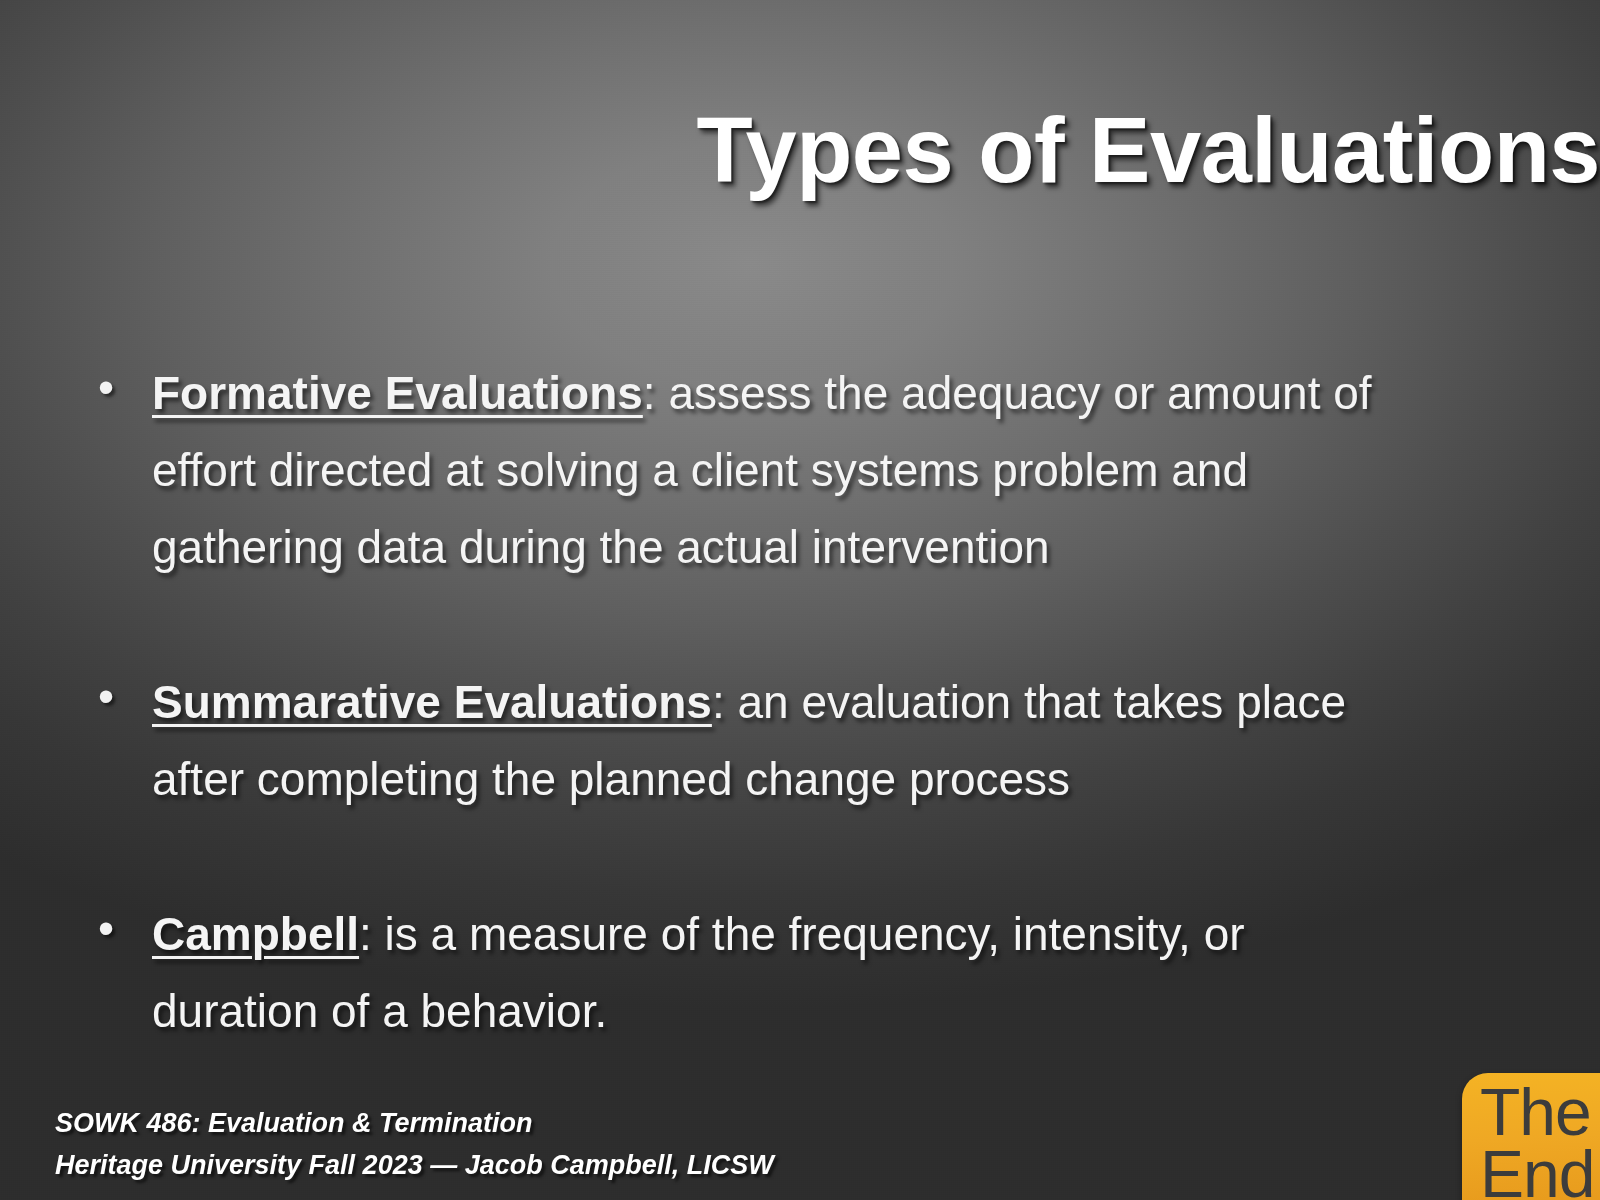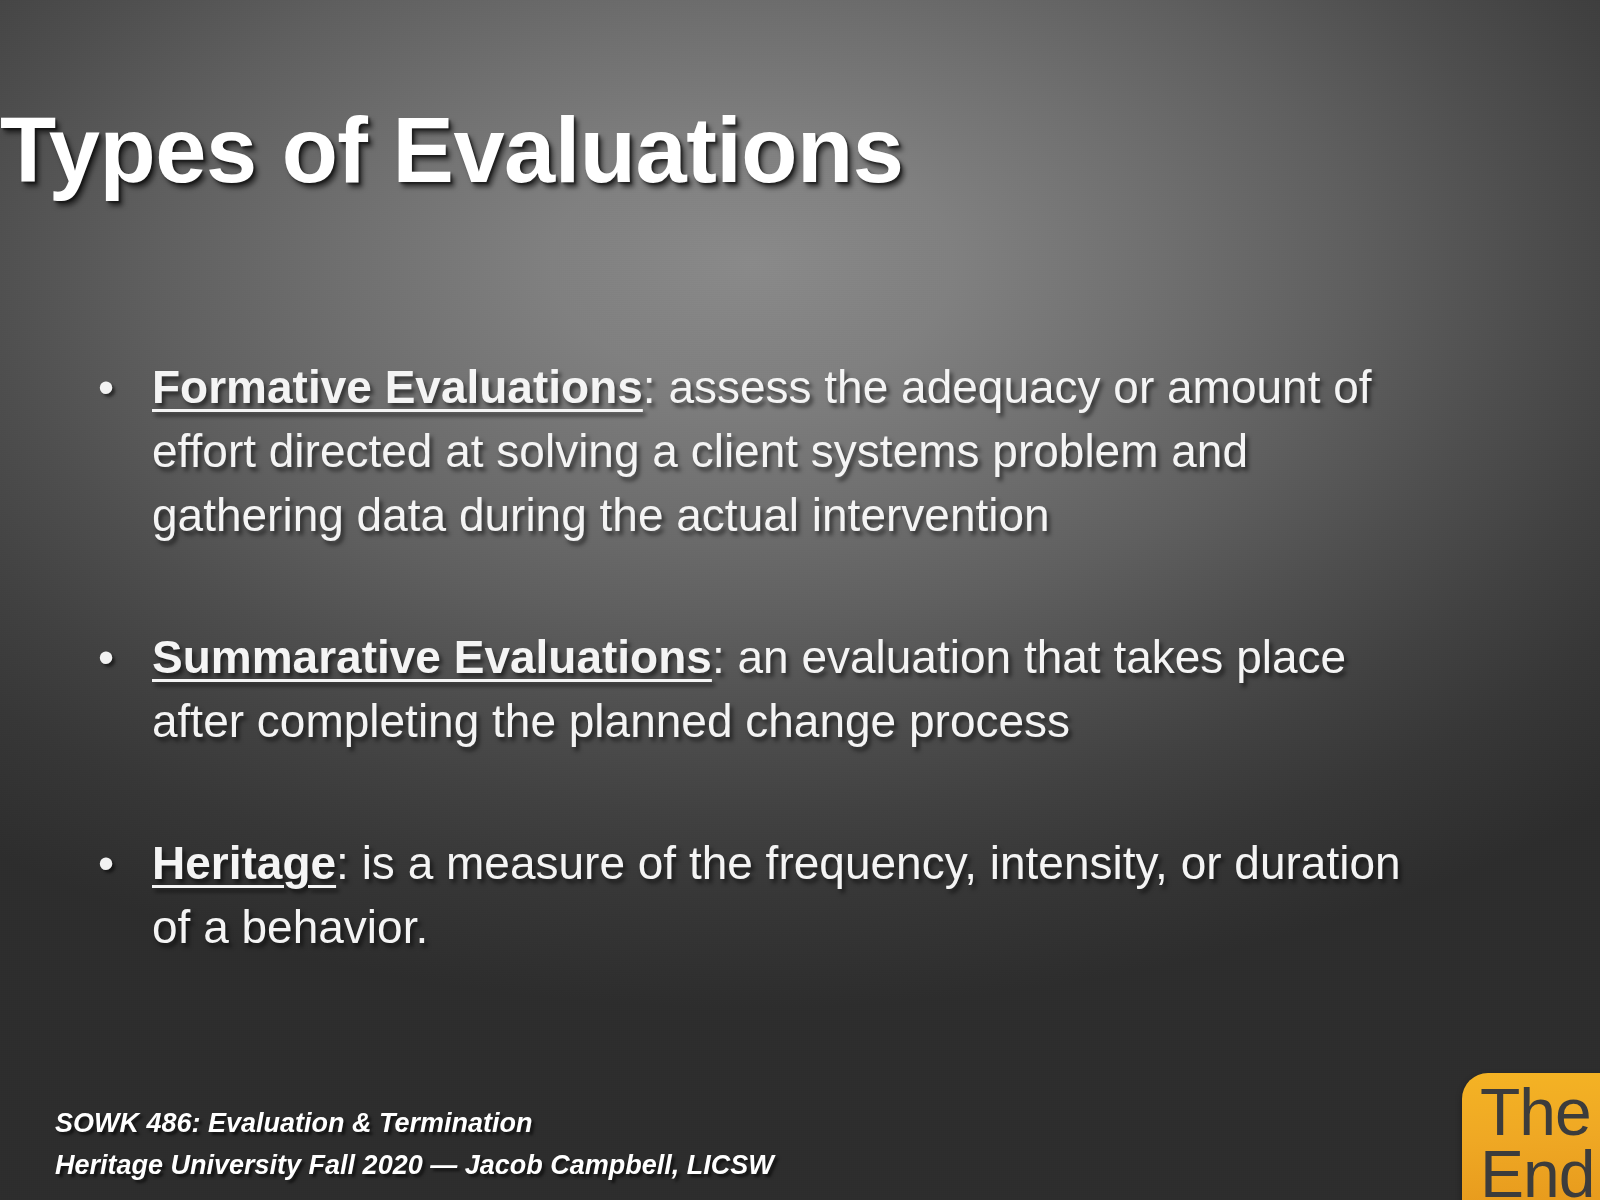--- a/index.html
+++ b/index.html
@@ -39,21 +39,21 @@
     background-image:
       repeating-linear-gradient(0deg, rgba(255,255,255,.035) 0 1px, rgba(0,0,0,.035) 1px 2px),
       repeating-linear-gradient(90deg, rgba(255,255,255,.03) 0 1px, rgba(0,0,0,.03) 1px 2px);
   }
 
   .title {
     position: absolute;
     left: 0;
     right: 0;
     top: 102px;
-    text-align: left;
+    text-align: right;
     font-size: 92px;
     font-weight: bold;
     color: #ffffff;
     letter-spacing: -0.5px;
     line-height: 1.05;
     text-shadow: 4px 5px 5px rgba(0,0,0,.55), 2px 2px 2px rgba(0,0,0,.45);
   }
 
   .body-block {
     position: absolute;
@@ -77,21 +77,21 @@
     color: #f2f2f2;
     text-align: left;
     padding-left: 6px;
     box-sizing: border-box;
     text-shadow: 3px 3px 3px rgba(0,0,0,.5);
   }
 
   .bullet-text {
     flex: 1 1 auto;
     font-size: 46px;
-    line-height: 64px;
+    line-height: 77px;
     color: #f4f4f4;
     text-shadow: 3px 4px 4px rgba(0,0,0,.55);
   }
 
   .term {
     font-weight: bold;
     text-decoration: underline;
     text-underline-offset: 6px;
     text-decoration-thickness: 3px;
   }
@@ -150,28 +150,28 @@
       <div class="bullet-text"><span class="term">Formative Evaluations</span><span>: assess the adequacy or amount of effort directed at solving a client systems problem and gathering data during the actual intervention</span></div>
     </div>
 
     <div class="bullet-row">
       <div class="bullet-dot">•</div>
       <div class="bullet-text"><span class="term">Summarative Evaluations</span><span>: an evaluation that takes place after completing the planned change process</span></div>
     </div>
 
     <div class="bullet-row">
       <div class="bullet-dot">•</div>
-      <div class="bullet-text"><span class="term">Heritage</span><span>: is a measure of the frequency, intensity, or duration of a behavior.</span></div>
+      <div class="bullet-text"><span class="term">Campbell</span><span>: is a measure of the frequency, intensity, or duration of a behavior.</span></div>
     </div>
 
   </div>
 
   <div class="footer">
     <div>SOWK 486: Evaluation &amp; Termination</div>
-    <div>Heritage University Fall 2020 — Jacob Campbell, LICSW</div>
+    <div>Heritage University Fall 2023 — Jacob Campbell, LICSW</div>
   </div>
 
   <div class="end-badge">
     <div class="end-badge-text">
       <span>The</span>
       <span>End</span>
     </div>
   </div>
 
 </div>

